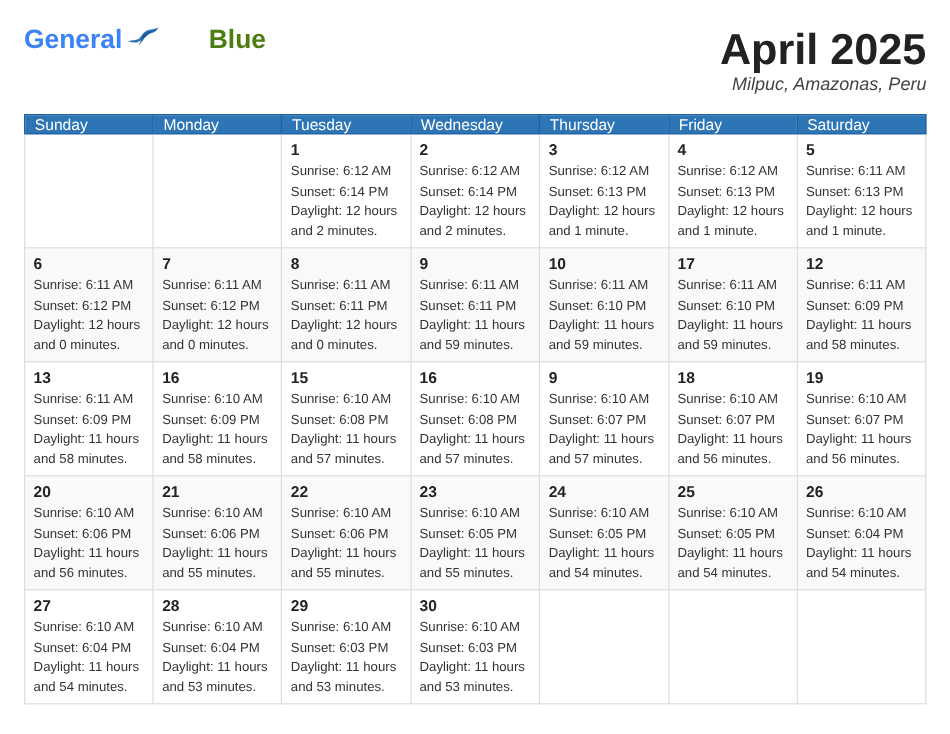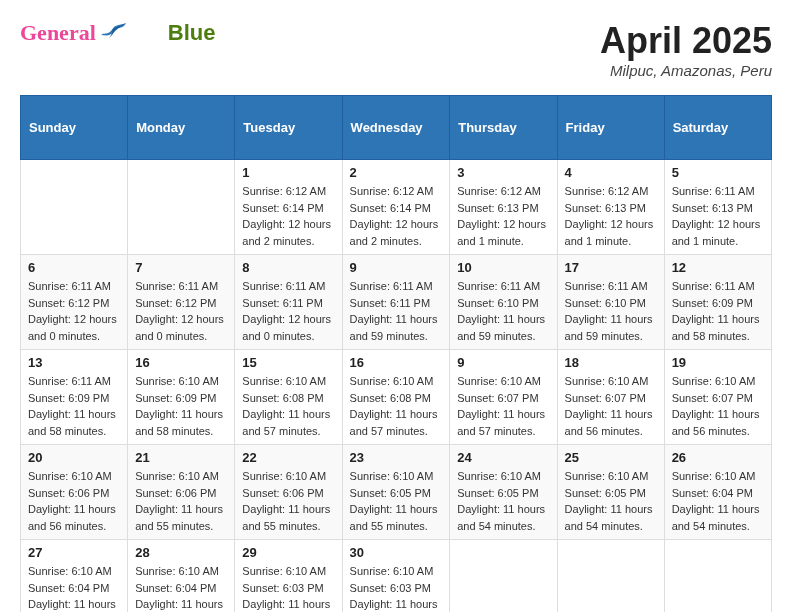--- a/index.html
+++ b/index.html
@@ -21,22 +21,21 @@
       flex-direction: column;
       align-items: flex-start;
     }
     .logo-text {
       display: flex;
       align-items: center;
     }
     .logo-general {
       font-size: 22px;
       font-weight: bold;
-      color: #ec4899;
-      font-family: Liberation Serif, serif;
+      color: #3b82f6;
     }
     .logo-blue {
       font-size: 22px;
       font-weight: bold;
       color: #4d7c0f;
       margin-left: 40px;
     }
     .logo-bird {
       width: 30px;
       height: 24px;
@@ -57,22 +56,22 @@
     }
     .calendar {
       width: 100%;
       border-collapse: collapse;
       border: 1px solid #ccc;
     }
     .calendar th {
       background-color: #2e75b6;
       color: #fff;
       font-size: 13px;
-      font-weight: bold;
-      padding: 24px 8px;
+      font-weight: normal;
+      padding: 0 8px;
       text-align: left;
       border: 1px solid #2060a0;
     }
     .calendar td {
       vertical-align: top;
       padding: 5px 7px;
       border: 1px solid #ddd;
       font-size: 11px;
       color: #333;
       width: 108px;

